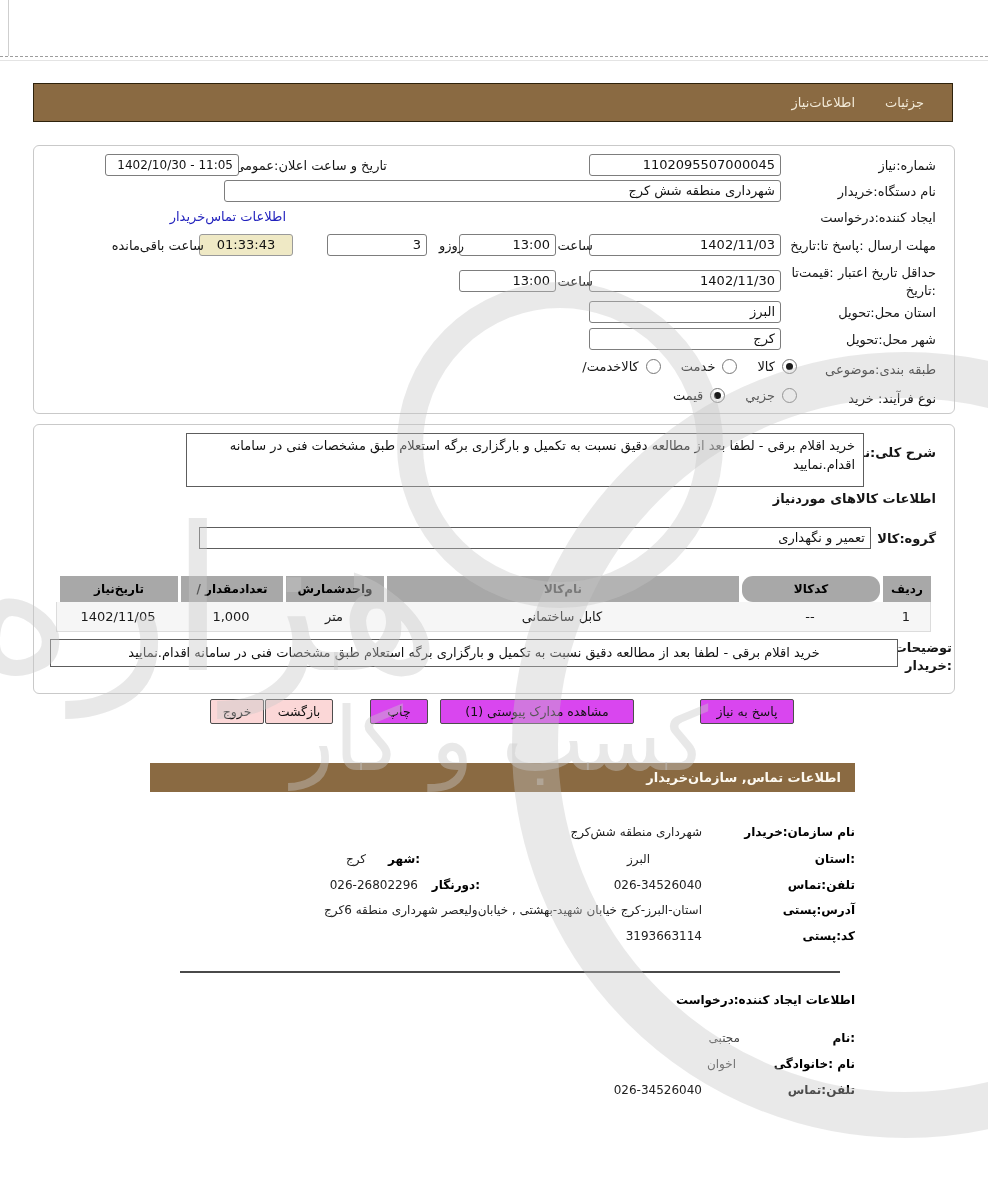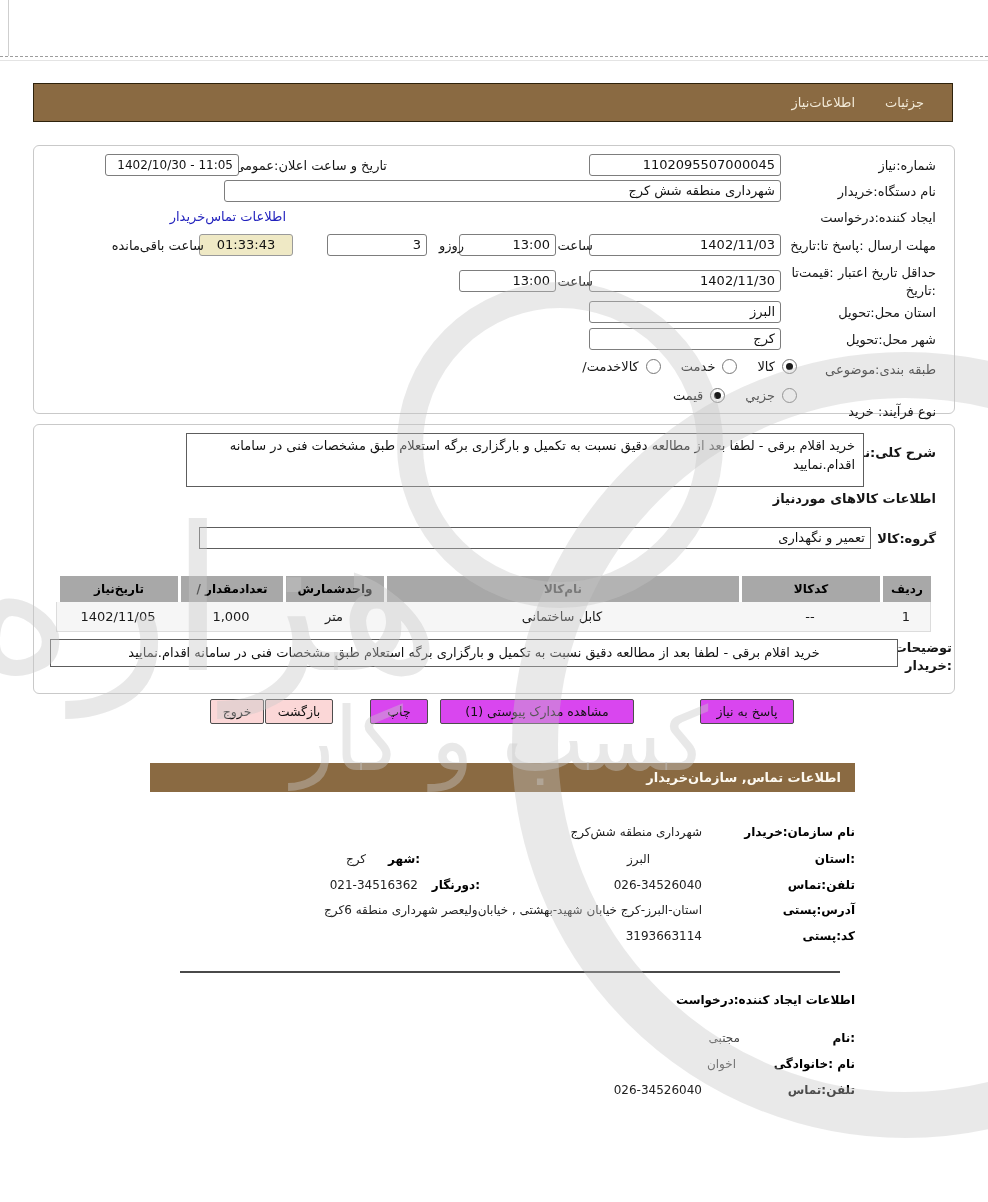--- a/index.html
+++ b/index.html
@@ -28,21 +28,21 @@
   .btn{position:absolute;height:23px;line-height:23px;border:1px solid #4d4d4d;border-radius:2px;
        font-size:12.5px;text-align:center;cursor:pointer;white-space:nowrap;}
   .btn.green{background:#d946ef;}
   .btn.pink{background:#fbd7d7;}
   .tbl-head{display:flex;gap:3px;height:26px;}
   .tbl-head .c{background:#a8a8a8;color:#000;font-weight:bold;font-size:12px;
                display:flex;align-items:center;justify-content:center;white-space:nowrap;}
   .tbl-row{display:flex;gap:3px;height:30px;background:#f6f6f6;border:1px solid #dcdcdc;border-top:none;
            box-sizing:border-box;}
   .tbl-row .c{font-size:13px;display:flex;align-items:center;justify-content:center;white-space:nowrap;color:#1a1a1a;}
-  .w0{width:48px;}.w1{width:138px;}.w2{width:352px;}.w3{width:98px;}.w4{width:102px;}.w5{width:118px;}
+  .w0{width:48px;}.w1{width:138px;border-radius:11px;}.w2{width:352px;}.w3{width:98px;}.w4{width:102px;}.w5{width:118px;}
   .watermark{pointer-events:none;z-index:40;}
 </style>
 </head>
 <body>
 
 <div class="screen">
 
   <div class="abs" style="left:8px;top:0;width:1px;height:56px;background:#cfcfcf;"></div>
   <div class="abs" style="left:0;top:56px;width:988px;border-top:1px dashed #9d9d9d;"></div>
   <div class="abs" style="left:0;top:60px;width:988px;border-top:1px solid #e4e4e4;"></div>
@@ -94,21 +94,21 @@
       <span class="opt">
         <span class="radio"></span>
         <span class="lbl">خدمت</span>
       </span>
       <span class="opt">
         <span class="radio"></span>
         <span class="lbl">کالاخدمت/</span>
       </span>
     </div>
 
-    <div class="abs lbl" style="right:18px;top:258px;">نوع فرآیند: خرید</div>
+    <div class="abs lbl" style="right:18px;top:245px;">نوع فرآیند: خرید</div>
     <div class="abs optrow" style="right:157px;top:242px;">
       <span class="opt">
         <span class="radio"></span>
         <span class="lbl">جزيي</span>
       </span>
       <span class="opt">
         <span class="radio sel"></span>
         <span class="lbl">قیمت</span>
       </span>
     </div>
@@ -165,21 +165,21 @@
   <div class="abs val" style="right:286px;top:825px;">شهرداری منطقه شش‌کرج</div>
 
   <div class="abs blbl" style="right:133px;top:852px;">:استان</div>
   <div class="abs val" style="right:338px;top:852px;">البرز</div>
   <div class="abs blbl" style="right:568px;top:852px;">:شهر</div>
   <div class="abs val" style="right:622px;top:852px;">کرج</div>
 
   <div class="abs blbl" style="right:133px;top:878px;">تلفن:تماس</div>
   <div class="abs val num" style="right:286px;top:878px;">026-34526040</div>
   <div class="abs blbl" style="right:508px;top:878px;">:دورنگار</div>
-  <div class="abs val num" style="right:570px;top:878px;">021-34516362</div>
+  <div class="abs val num" style="right:570px;top:878px;">026-26802296</div>
 
   <div class="abs blbl" style="right:133px;top:903px;">آدرس:پستی</div>
   <div class="abs val" style="right:286px;top:903px;">استان-البرز-کرج خیابان شهید-بهشتی , خیابان‌ولیعصر شهرداری منطقه 6کرج</div>
 
   <div class="abs blbl" style="right:133px;top:929px;">کد:پستی</div>
   <div class="abs val num" style="right:286px;top:929px;">3193663114</div>
 
   <div class="abs" style="left:180px;top:971px;width:660px;border-top:2px solid #4a4a4a;"></div>
 
   <div class="abs blbl" style="right:133px;top:993px;">اطلاعات ایجاد کننده:درخواست</div>

